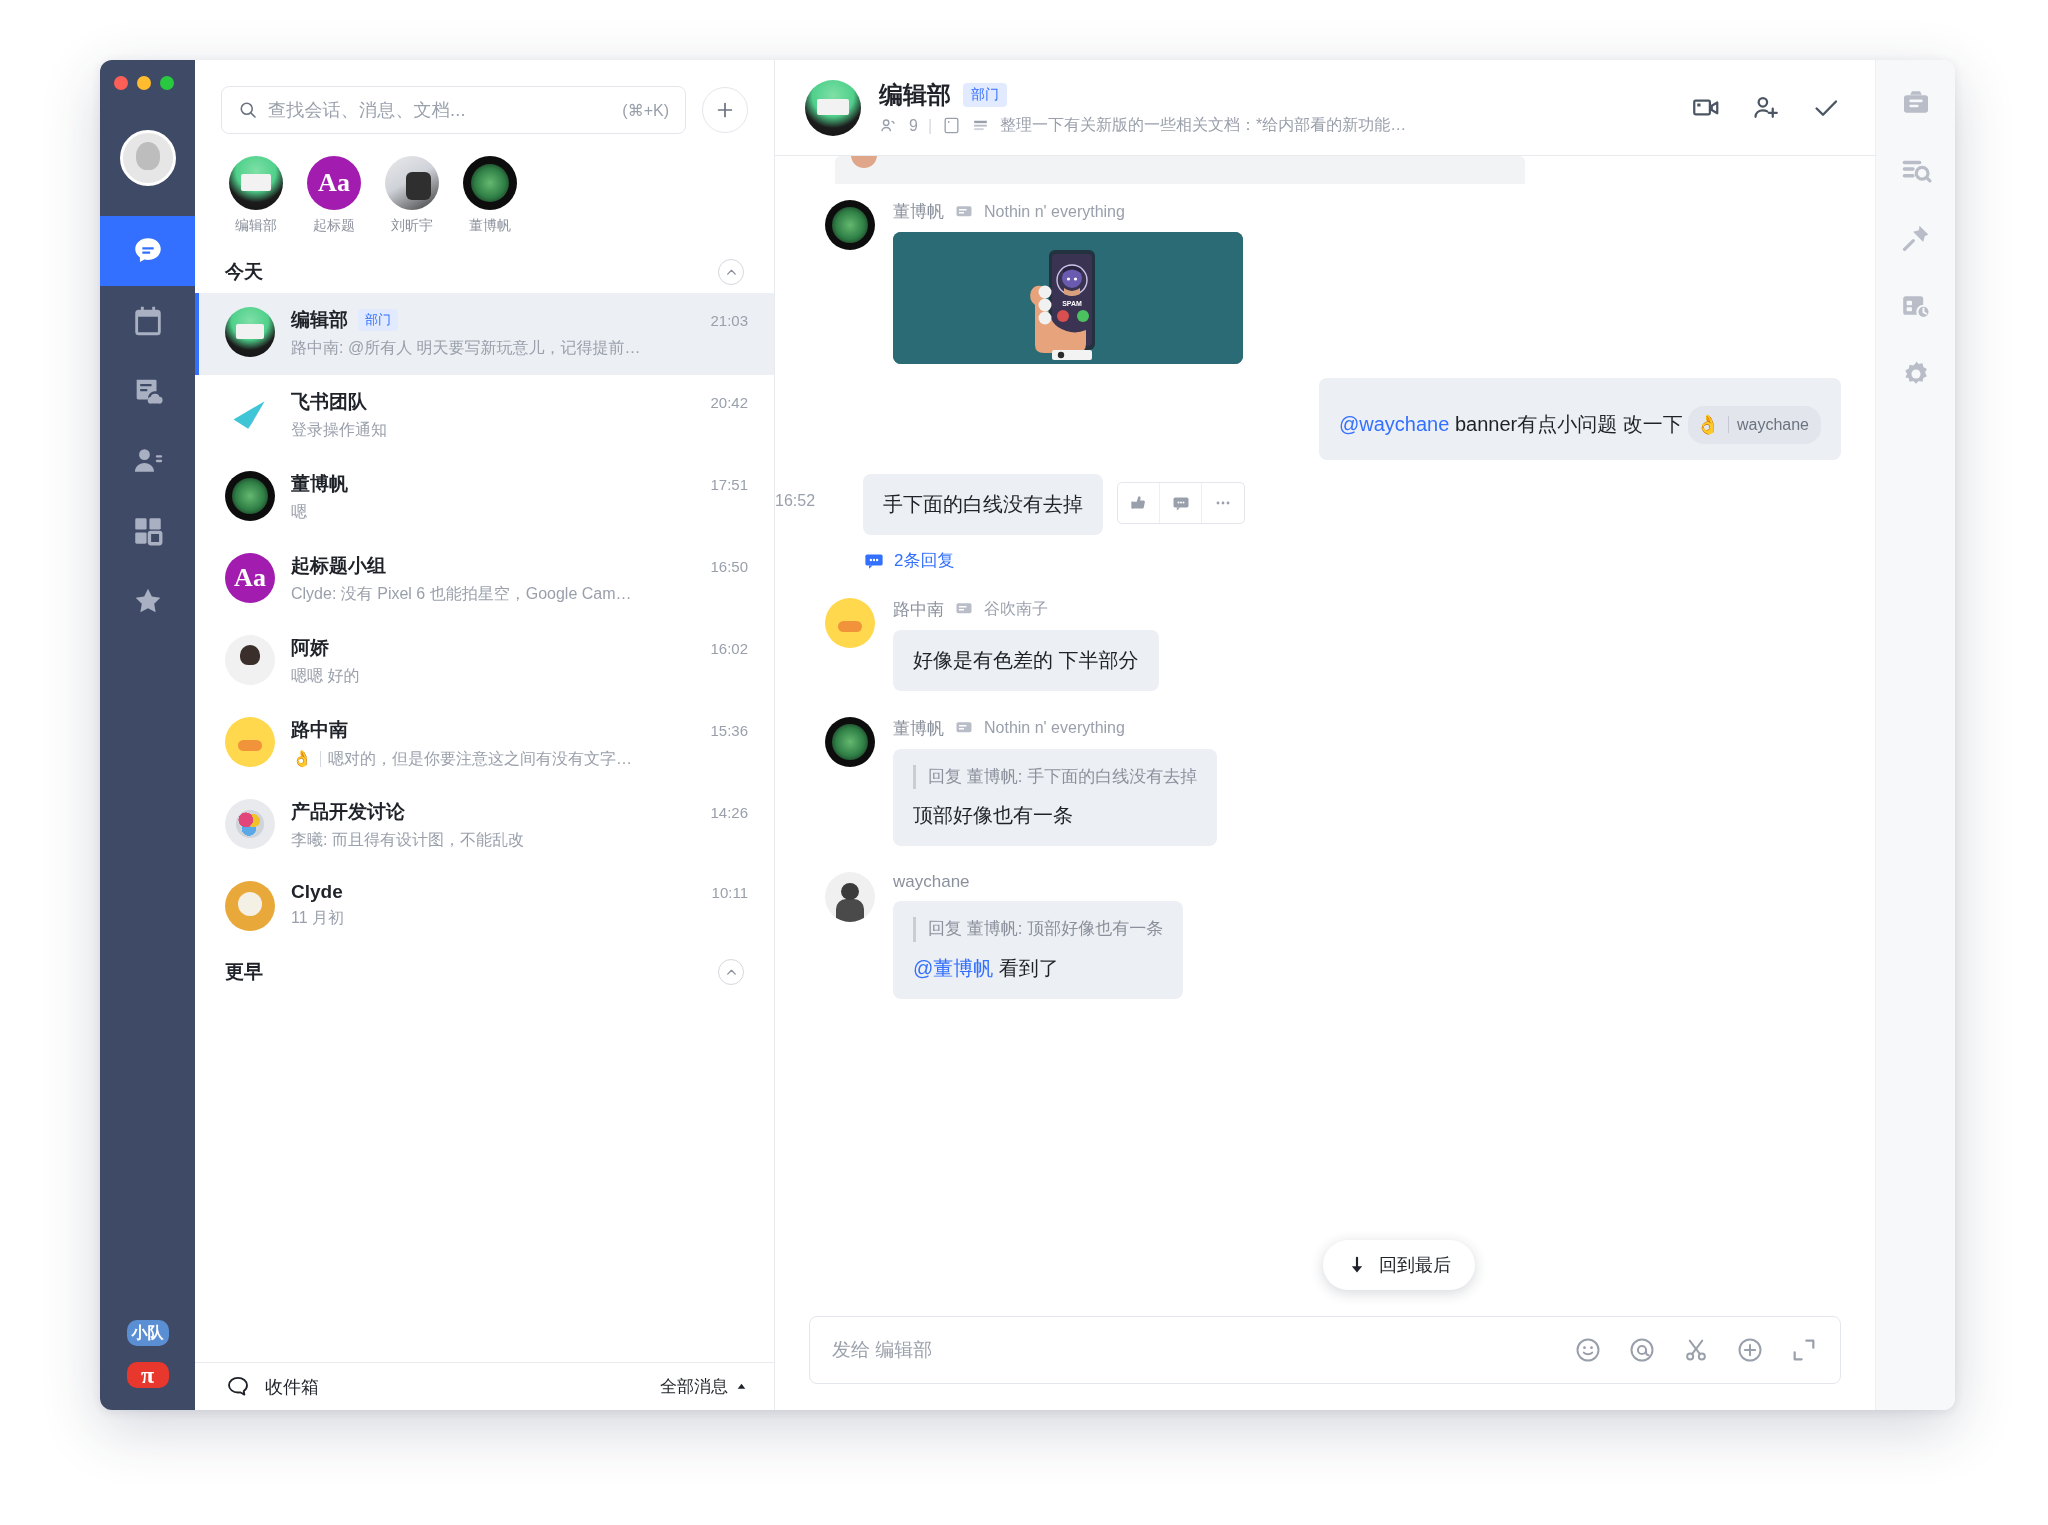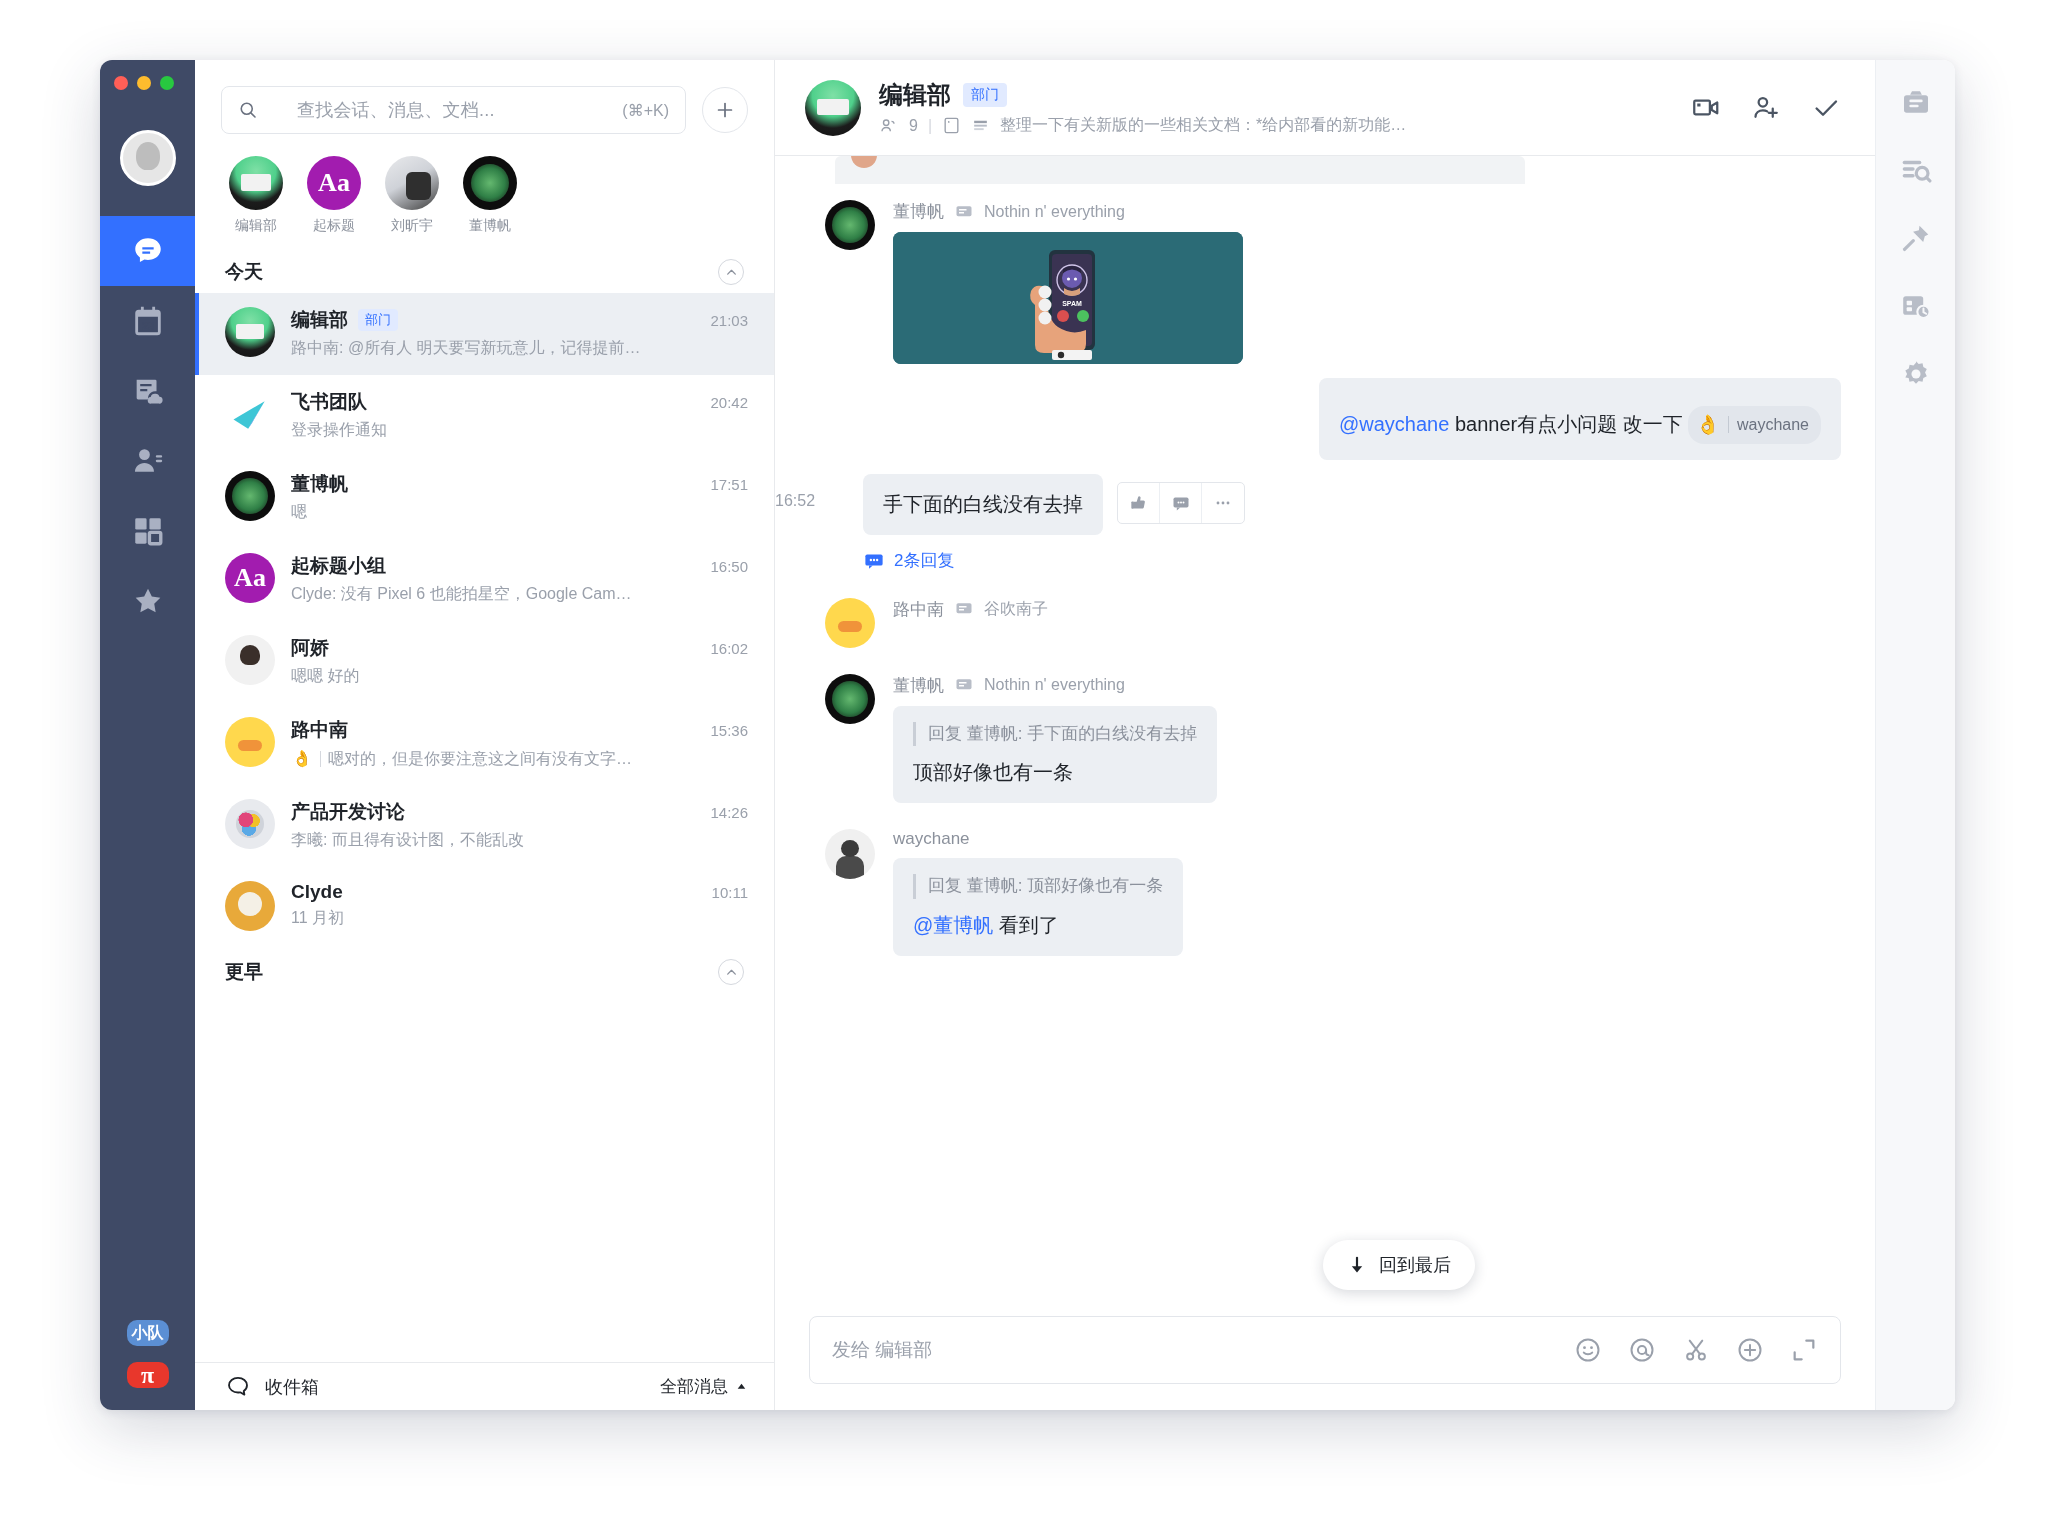--- a/index.html
+++ b/index.html
@@ -60,21 +60,21 @@
     width: 580px; flex: 0 0 580px; background: #fff;
     display: flex; flex-direction: column;
     border-right: 1px solid #e8eaed; position: relative;
   }
   .searchrow { display: flex; align-items: center; gap: 16px; padding: 26px 26px 12px 26px; }
   .searchbox {
     flex: 1; height: 48px; border: 1px solid #e3e6eb; border-radius: 8px;
     display: flex; align-items: center; padding: 0 16px; gap: 10px;
     background: #fff;
   }
-  .searchbox .ph { color: #9aa0ab; font-size: 18px; letter-spacing: .2px; margin-left: 29px; }
+  .searchbox .ph { color: #9aa0ab; font-size: 18px; letter-spacing: .2px; }
   .searchbox .kbd { margin-left: auto; color: #9aa0ab; font-size: 16px; }
   .plusbtn {
     width: 46px; height: 46px; border-radius: 50%; border: 1px solid #e3e6eb;
     display: flex; align-items: center; justify-content: center; background: #fff;
   }
 
   .quickrow { display: flex; gap: 16px; padding: 10px 30px 14px 30px; }
   .quick { width: 62px; display: flex; flex-direction: column; align-items: center; gap: 7px; }
   .quick .av { width: 54px; height: 54px; border-radius: 50%; overflow: hidden; position: relative; }
   .quick .nm { font-size: 14px; color: #8b919c; white-space: nowrap; }
@@ -658,20 +658,23 @@
           <div class="content">
             <div class="meta">
               <span class="who">路中南</span>
               <svg width="20" height="20" viewBox="0 0 24 24">
                     <rect x="3" y="5" width="18" height="12" rx="2" fill="#b8bdc7"></rect>
                     <rect x="6" y="8.4" width="9" height="1.8" fill="#fff"></rect>
                     <rect x="6" y="12" width="6" height="1.8" fill="#fff"></rect>
                   </svg>
               <span class="badge">谷吹南子</span>
             </div>
+            <div class="bubble">
+              <span>好像是有色差的 下半部分</span>
+            </div>
           </div>
         </div>
 
         <div class="msg" style="padding-top:26px;">
           <div class="av av-dongbofan"></div>
           <div class="content">
             <div class="meta">
               <span class="who">董博帆</span>
               <svg width="20" height="20" viewBox="0 0 24 24">
                     <rect x="3" y="5" width="18" height="12" rx="2" fill="#b8bdc7"></rect>

